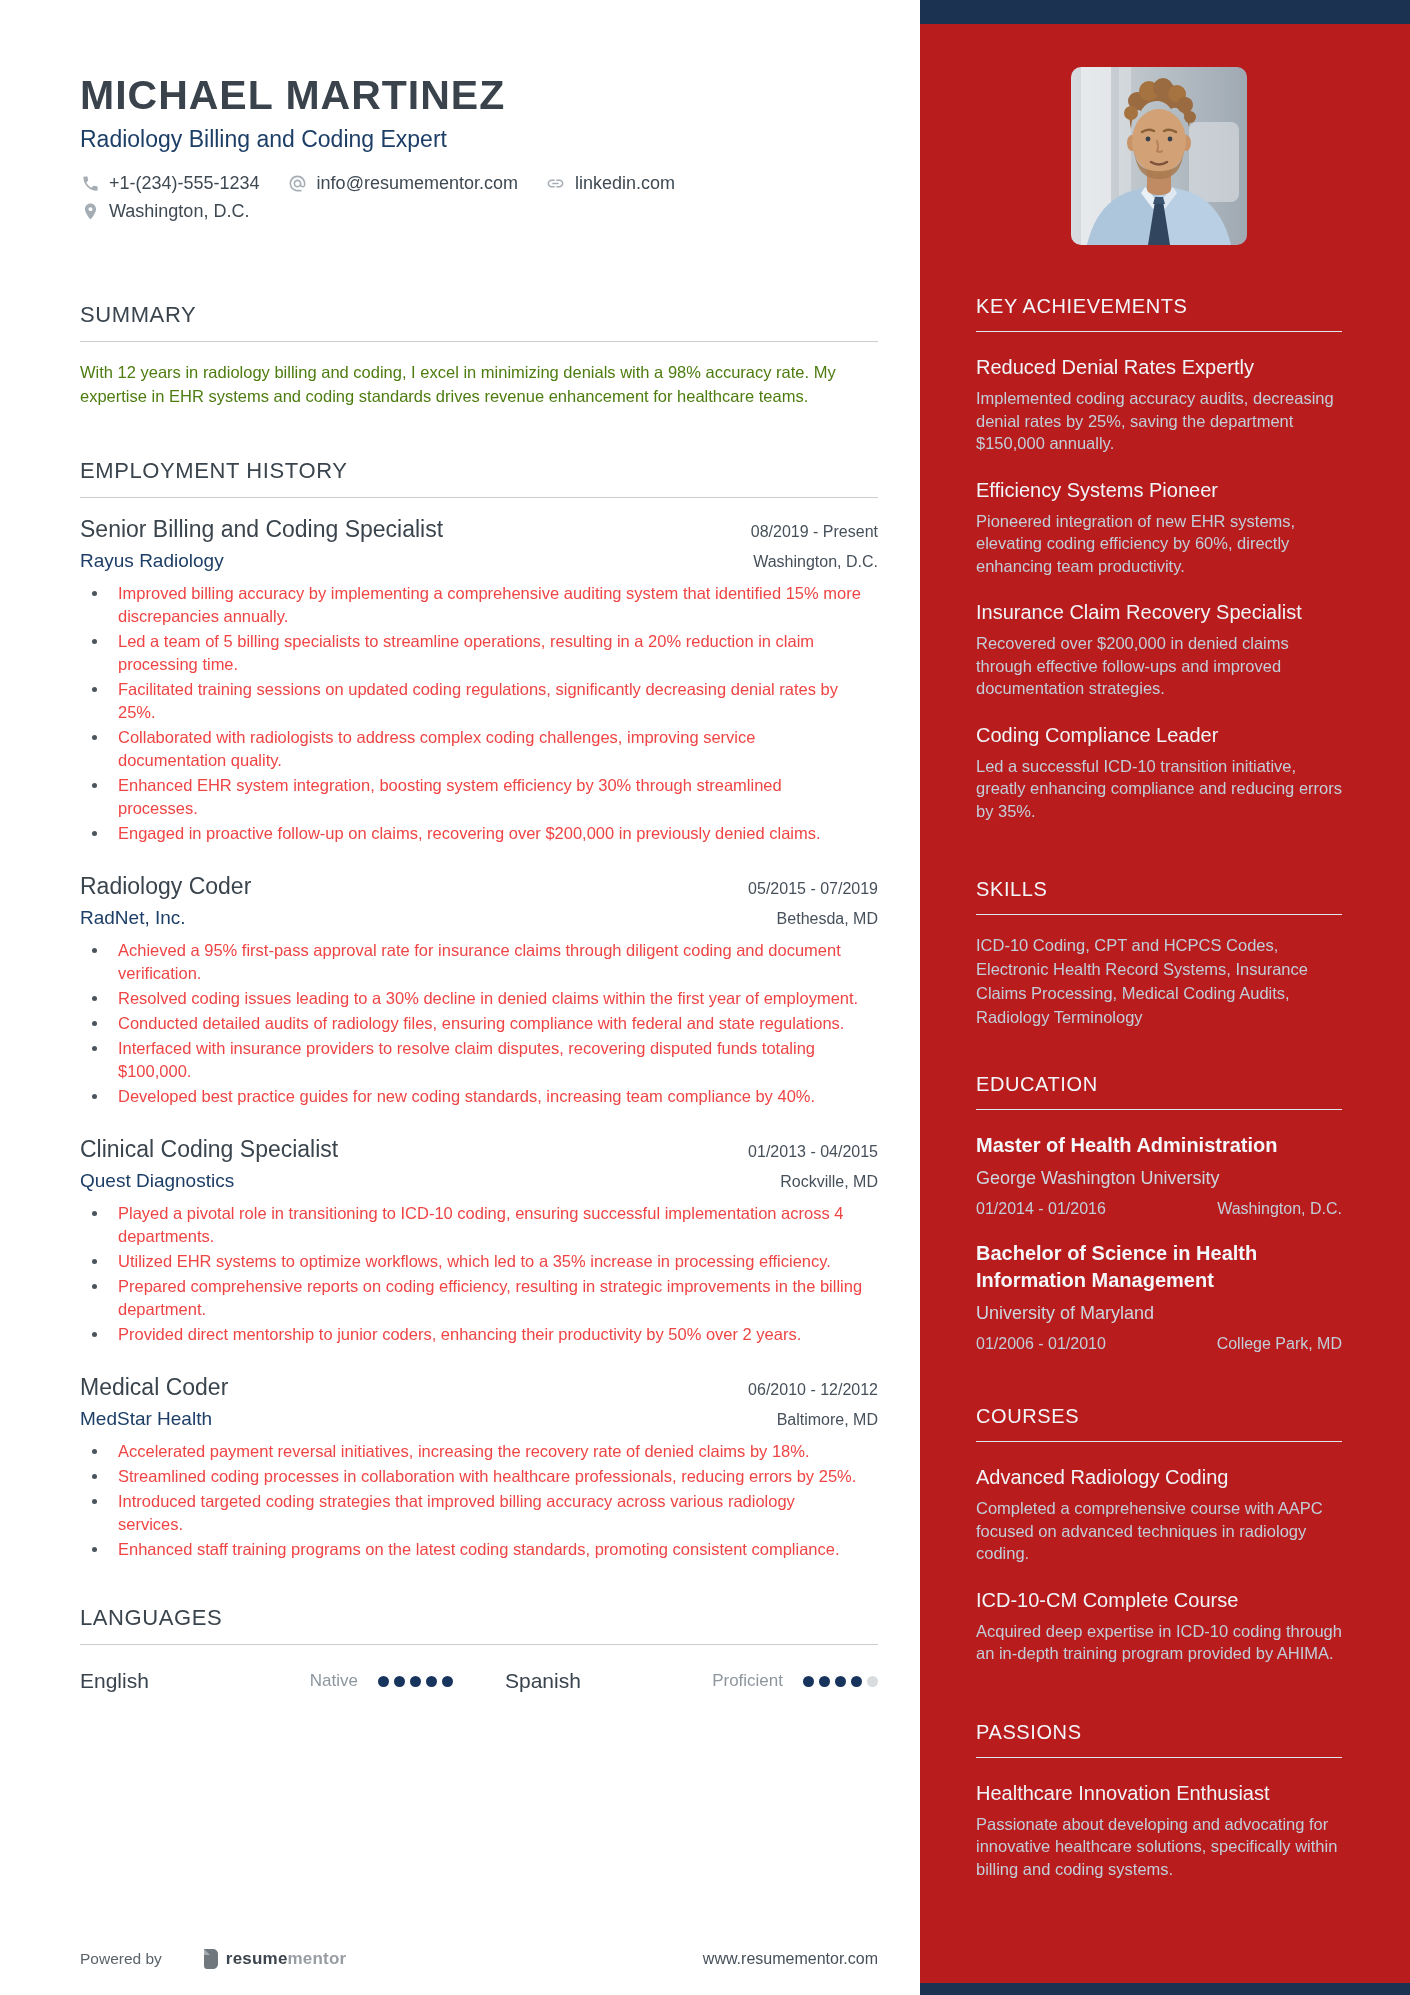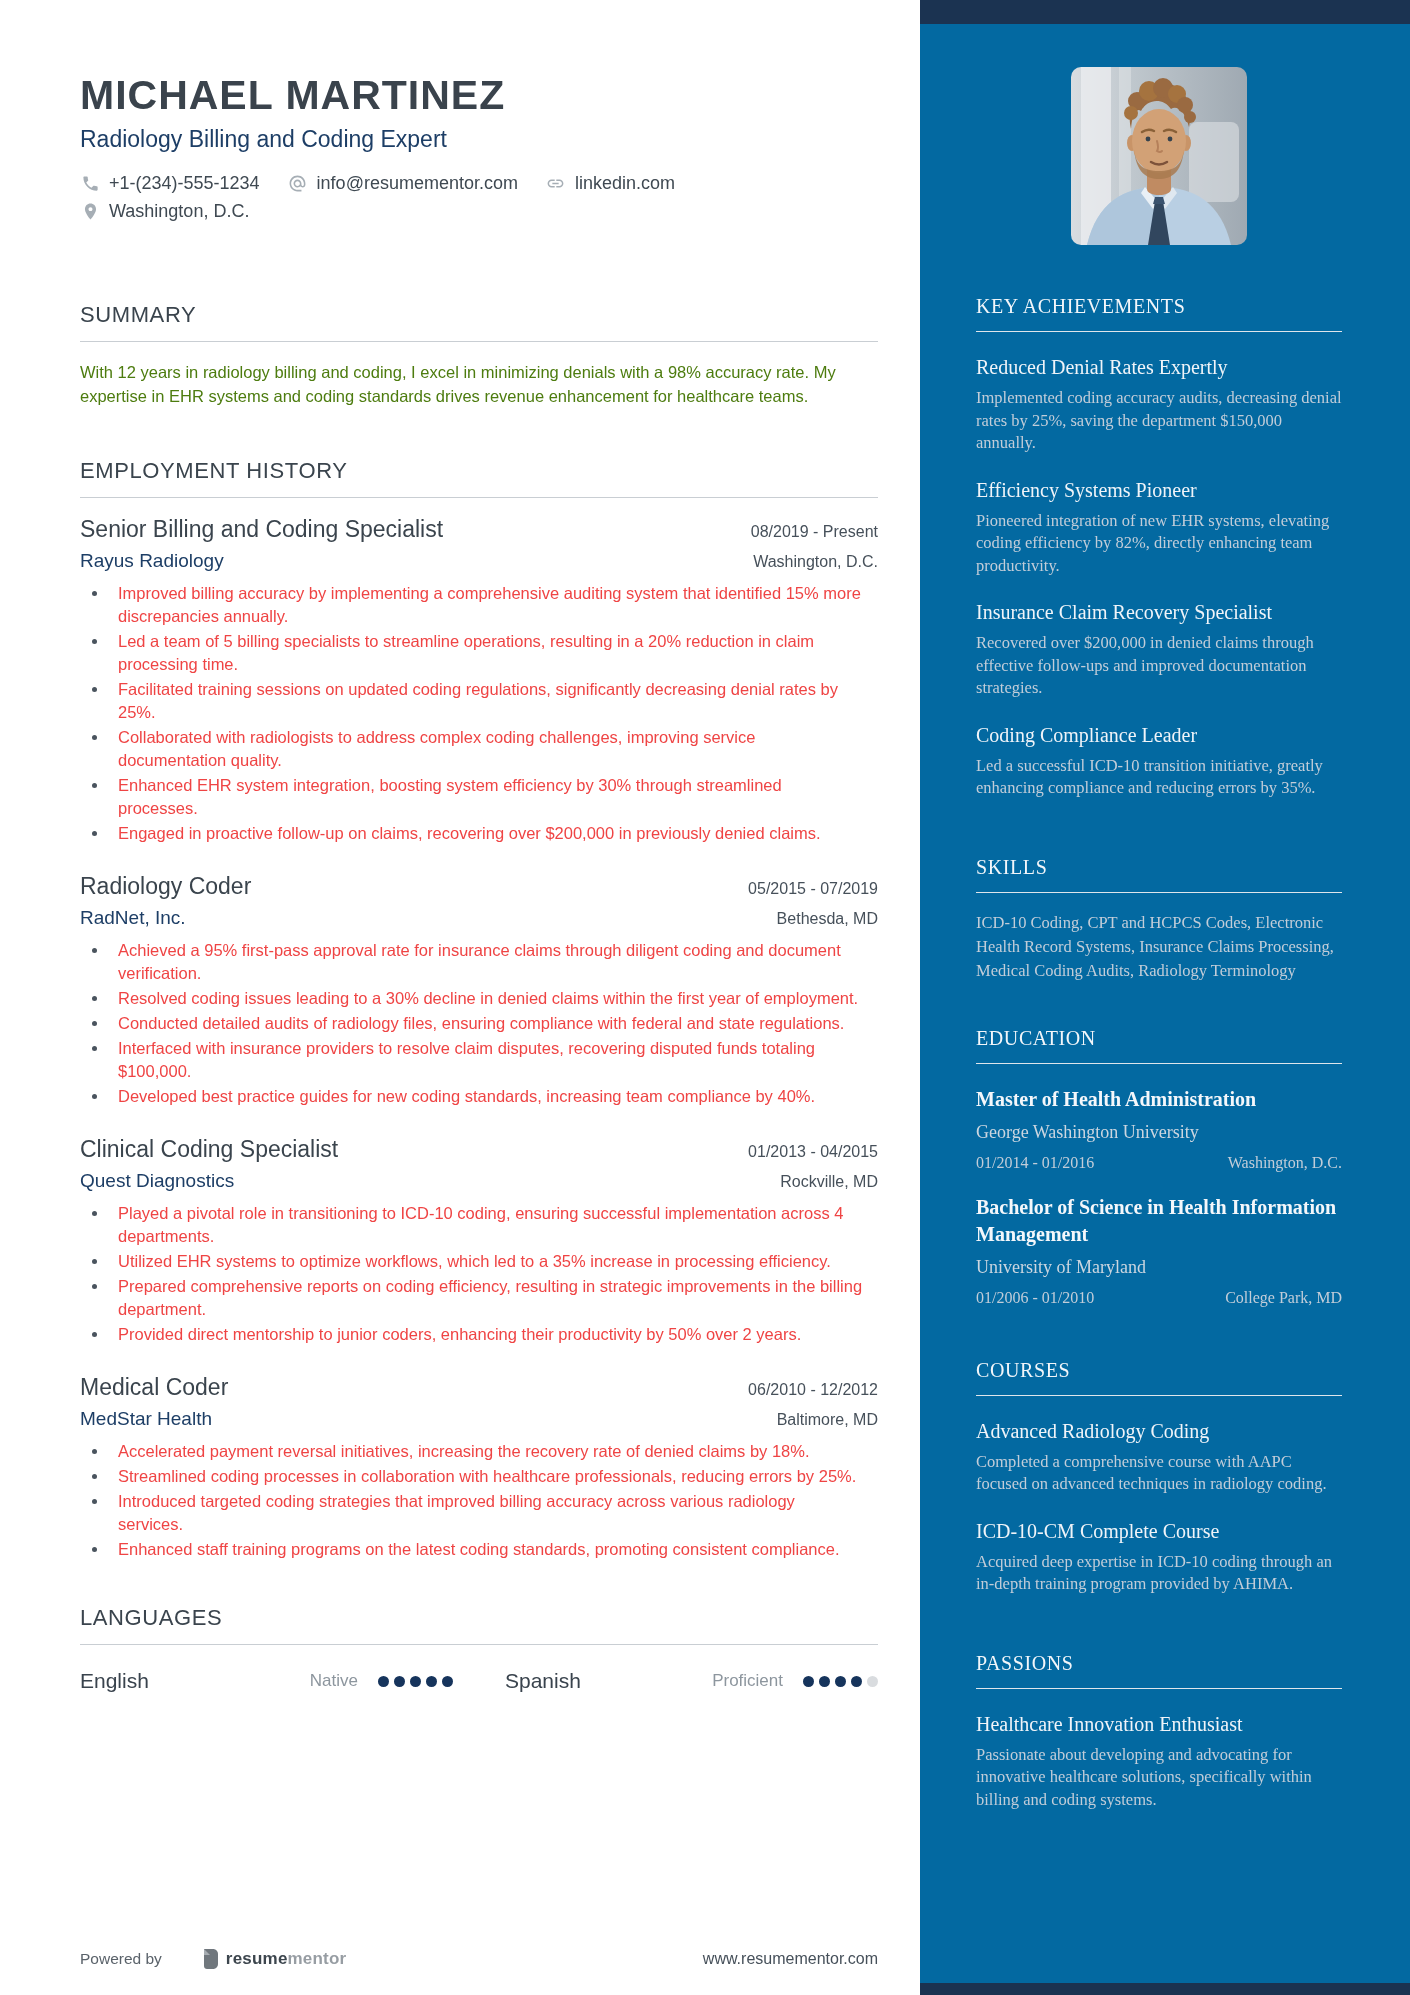--- a/index.html
+++ b/index.html
@@ -48,22 +48,22 @@
   .footer{position:absolute;left:80px;width:798px;bottom:26px;display:flex;align-items:center;
           font-size:15.5px;color:#5a626a;}
   .brand{display:flex;align-items:center;margin-left:40px;}
   .brand-logo{margin-right:8px;display:inline-flex;}
   .brand-name{font-size:17px;letter-spacing:.2px;}
   .brand-bold{font-weight:700;color:#3d464e;}
   .brand-light{font-weight:700;color:#979da3;}
   .footer-site{margin-left:auto;color:#46505a;font-size:16px;}
 
   
-  .sidebar{position:absolute;right:0;top:0;width:490px;height:100%;background:#0369a1;
-           padding:0 68px 13px 56px;font-family:Liberation Serif, serif;}
+  .sidebar{position:absolute;right:0;top:0;width:490px;height:100%;background:#b91c1c;
+           padding:0 68px 13px 56px;}
   .sidebar::before{content:"";position:absolute;left:0;top:0;right:0;height:24px;background:#1b3351;}
   .sidebar::after{content:"";position:absolute;left:0;bottom:0;right:0;height:12px;background:#1b3351;}
   .photo-wrap{margin:67px auto 0;width:176px;height:178px;border-radius:10px;overflow:hidden;}
   .s-sec-head{font-size:20px;font-weight:400;color:#f2f6fa;letter-spacing:.6px;
               padding-bottom:13px;border-bottom:1px solid #dfe6ec;}
   #achievements-sec{margin-top:50px;}
   #skills-sec{margin-top:56px;}
   #education-sec{margin-top:44px;}
   #courses-sec{margin-top:52px;}
   #passions-sec{margin-top:56px;}
@@ -297,21 +297,21 @@
 
     <section id="achievements-sec">
       <div class="s-sec-head">KEY ACHIEVEMENTS</div>
       <div>
           <div class="s-item">
             <div class="s-item-title">Reduced Denial Rates Expertly</div>
             <div class="s-item-text">Implemented coding accuracy audits, decreasing denial rates by 25%, saving the department $150,000 annually.</div>
           </div>
           <div class="s-item">
             <div class="s-item-title">Efficiency Systems Pioneer</div>
-            <div class="s-item-text">Pioneered integration of new EHR systems, elevating coding efficiency by 82%, directly enhancing team productivity.</div>
+            <div class="s-item-text">Pioneered integration of new EHR systems, elevating coding efficiency by 60%, directly enhancing team productivity.</div>
           </div>
           <div class="s-item">
             <div class="s-item-title">Insurance Claim Recovery Specialist</div>
             <div class="s-item-text">Recovered over $200,000 in denied claims through effective follow-ups and improved documentation strategies.</div>
           </div>
           <div class="s-item">
             <div class="s-item-title">Coding Compliance Leader</div>
             <div class="s-item-text">Led a successful ICD-10 transition initiative, greatly enhancing compliance and reducing errors by 35%.</div>
           </div>
         </div>

